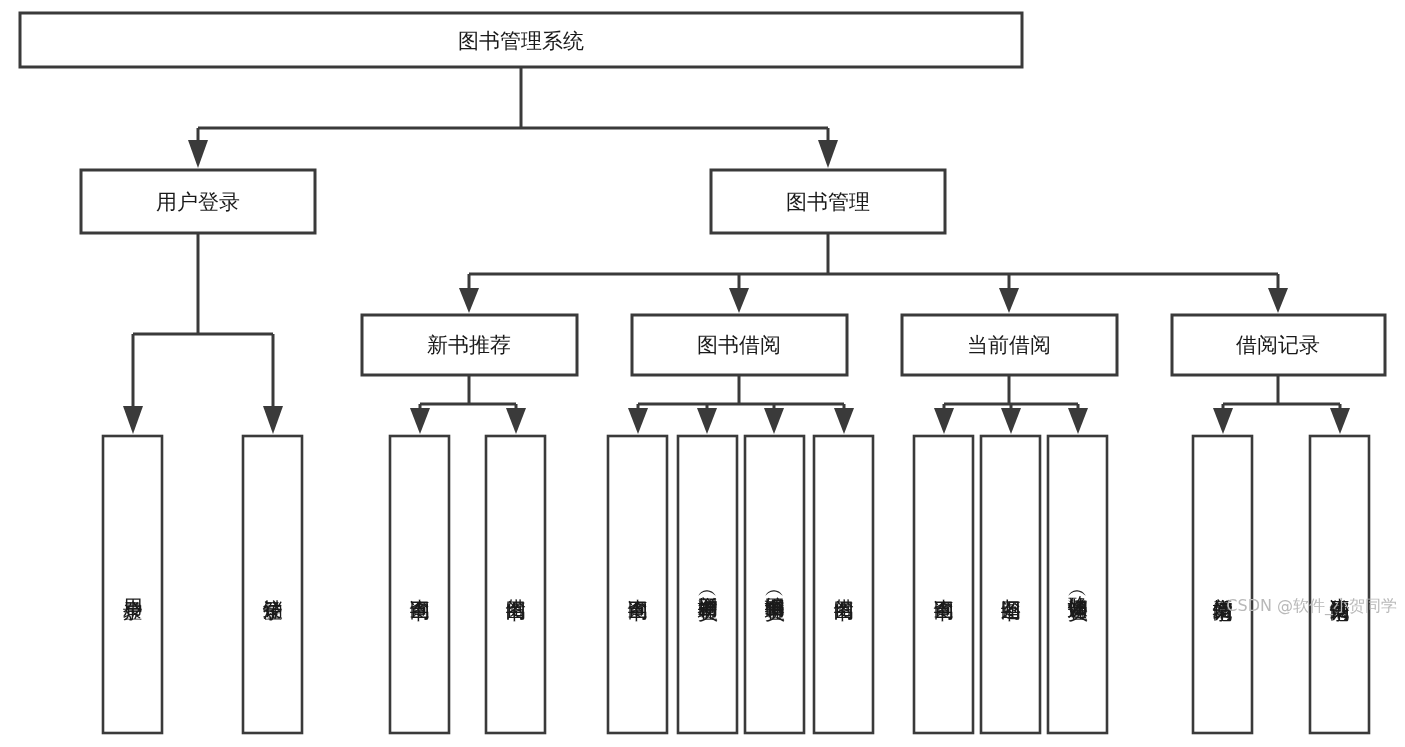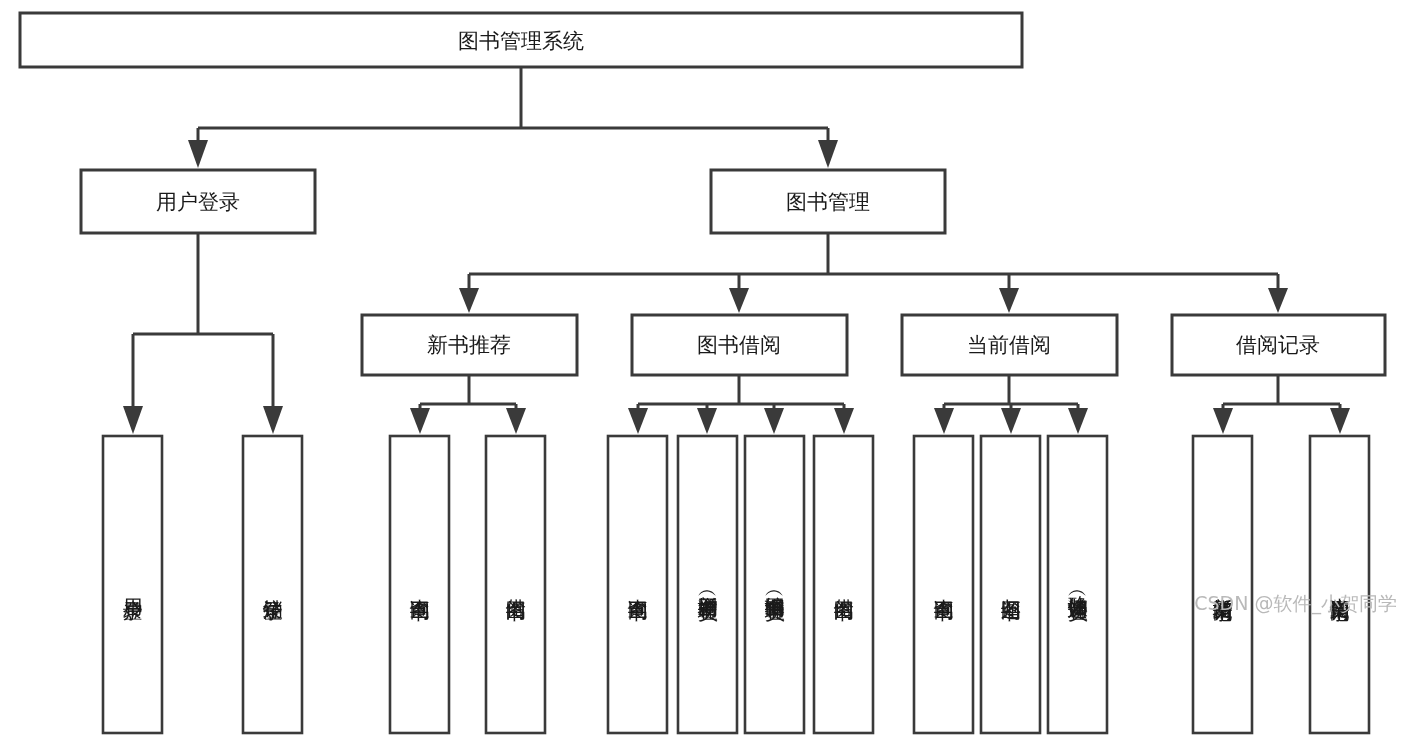--- a/index.html
+++ b/index.html
@@ -61,21 +61,21 @@
     line-height: 1.08;
     color: #1a1a1a;
     letter-spacing: 1px;
     white-space: nowrap;
   }
   .watermark {
     position: absolute;
     right: 8px;
     bottom: 4px;
     font-family: "DejaVu Sans", "Liberation Sans", sans-serif;
-    font-size: 19px;
+    font-size: 16px;
     color: #b9b9b9;
     white-space: nowrap;
     user-select: none;
   }
 </style>
 </head>
 <body>
 
 <div id="diagram-root">
 

